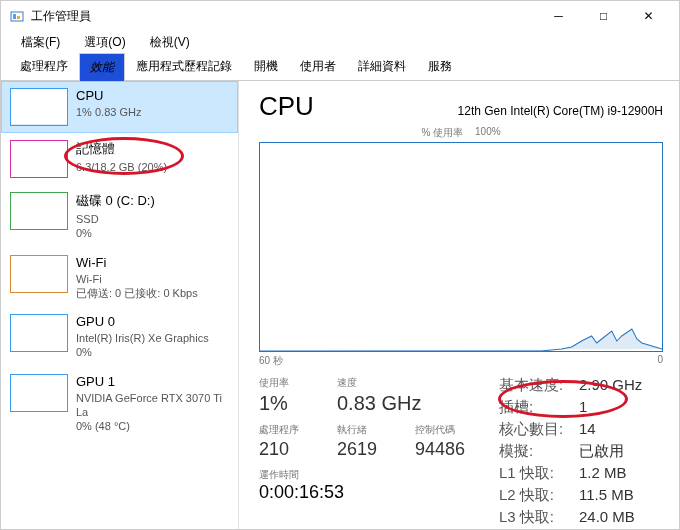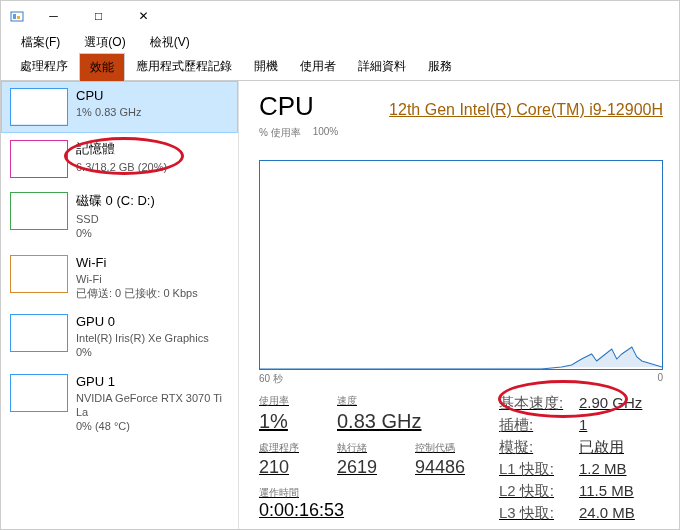--- a/index.html
+++ b/index.html
@@ -6,43 +6,43 @@
 body { width: 680px; height: 530px; background: #fff; font-size: 12px; color: #000; overflow: hidden; border: 1px solid #ccc; }
 .titlebar { height: 30px; display: flex; align-items: center; padding: 0 8px; background: #fff; }
 .titlebar-icon { width: 16px; height: 16px; margin-right: 6px; display: inline-flex; align-items: center; justify-content: center; }
 .titlebar-title { font-size: 12px; flex: 1; }
 .window-controls { display: flex; gap: 0; }
 .window-btn { width: 45px; height: 30px; display: flex; align-items: center; justify-content: center; font-size: 12px; cursor: default; }
 .menubar { height: 22px; display: flex; align-items: center; padding: 0 20px; gap: 24px; font-size: 12px; }
 .menubar span { cursor: default; }
 .tabbar { height: 28px; display: flex; align-items: flex-end; padding: 0 8px; border-bottom: 1px solid #ccc; gap: 0; font-size: 12px; }
 .tab { padding: 5px 10px; cursor: default; border: 1px solid transparent; border-bottom: none; }
-.tab.active { border-color: #ccc; background: #c2410c; position: relative; top: 1px; }
+.tab.active { border-color: #ccc; background: #1d4ed8; position: relative; top: 1px; font-style: italic; }
 .content { display: flex; height: calc(100% - 80px); }
 .sidebar { width: 238px; border-right: 1px solid #e0e0e0; overflow: hidden; }
 .side-item { display: flex; padding: 6px 8px; gap: 8px; cursor: default; border: 1px solid transparent; }
 .side-item.selected { background: #cce8ff; border: 1px solid #99d1ff; }
 .thumb { width: 58px; height: 38px; border: 1px solid #3a9cf0; background: #fff; flex-shrink: 0; position: relative; }
 .thumb.mem { border-color: #d633a8; }
 .thumb.disk { border-color: #3fa64d; }
 .thumb.wifi { border-color: #d68a2e; }
 .thumb.gpu { border-color: #3a9cf0; }
 .thumb-fill { position: absolute; bottom: 0; left: 0; right: 0; background: rgba(58,156,240,0.2); }
 .side-text { flex: 1; }
 .side-title { font-size: 13px; margin-bottom: 2px; }
 .side-sub { font-size: 11px; color: #555; line-height: 1.3; }
 .main { flex: 1; padding: 10px 16px 8px 20px; overflow: hidden; }
 .main-header { display: flex; align-items: baseline; justify-content: space-between; margin-bottom: 4px; }
 .cpu-big { font-size: 26px; font-weight: 400; }
-.cpu-name { font-size: 16px; color: #a16207; text-decoration: underline; }
-.graph-labels { display: flex; justify-content: flex-start; font-size: 10px; color: #777; margin-bottom: 20px; gap: 12px; }
+.cpu-name { font-size: 12px; color: #000000; }
+.graph-labels { display: flex; justify-content: center; font-size: 10px; color: #777; margin-bottom: 2px; gap: 12px; }
 .graph { width: 100%; height: 210px; border: 1px solid #2474c4; background: #fff; position: relative; margin-bottom: 2px; }
 .graph-line { position: absolute; bottom: 0; right: 0; width: 100%; height: 40px; }
 .graph-bottom { display: flex; justify-content: space-between; font-size: 10px; color: #777; margin-bottom: 8px; }
-.stats { display: flex; gap: 24px; text-decoration: underline; }
+.stats { display: flex; gap: 24px; }
 .stats-left { flex: 1; }
 .stat-row { display: flex; gap: 18px; margin-bottom: 8px; }
 .stat-block { min-width: 60px; }
 .stat-label { font-size: 10px; color: #777; margin-bottom: 2px; }
 .stat-value { font-size: 18px; color: #333; }
 .stat-big { font-size: 20px; }
 .uptime-label { font-size: 10px; color: #777; margin-top: 4px; }
 .uptime-value { font-size: 18px; }
 .stats-right { width: 170px; font-size: 15px; }
 .spec-row { display: flex; margin-bottom: 3px; }
@@ -56,20 +56,21 @@
 <body>
 
 <div class="titlebar">
   <span class="titlebar-icon">
     <svg width="14" height="14" viewBox="0 0 14 14">
         <rect x="1" y="3" width="12" height="9" fill="none" stroke="#3a7ac4" stroke-width="1"></rect>
         <rect x="3" y="5" width="3" height="5" fill="#5aa0e0"></rect>
         <rect x="7" y="7" width="3" height="3" fill="#e8b040"></rect>
       </svg>
   </span>
+  <span class="titlebar-title">工作管理員</span>
   <div class="window-controls">
     <div class="window-btn">─</div>
     <div class="window-btn">□</div>
     <div class="window-btn">✕</div>
   </div>
 </div>
 
 <div class="menubar">
   <span>檔案(F)</span>
   <span>選項(O)</span>
@@ -190,20 +191,24 @@
       <div class="stats-right">
         <div class="spec-row">
             <span class="spec-label">基本速度:</span>
             <span class="spec-value">2.90 GHz</span>
           </div>
         <div class="spec-row">
             <span class="spec-label">插槽:</span>
             <span class="spec-value">1</span>
           </div>
         <div class="spec-row">
+            <span class="spec-label">核心數目:</span>
+            <span class="spec-value">14</span>
+          </div>
+        <div class="spec-row">
             <span class="spec-label">模擬:</span>
             <span class="spec-value">已啟用</span>
           </div>
         <div class="spec-row">
             <span class="spec-label">L1 快取:</span>
             <span class="spec-value">1.2 MB</span>
           </div>
         <div class="spec-row">
             <span class="spec-label">L2 快取:</span>
             <span class="spec-value">11.5 MB</span>

